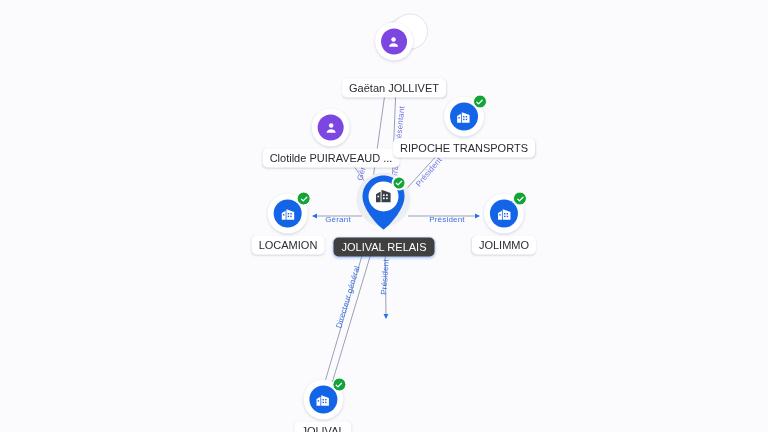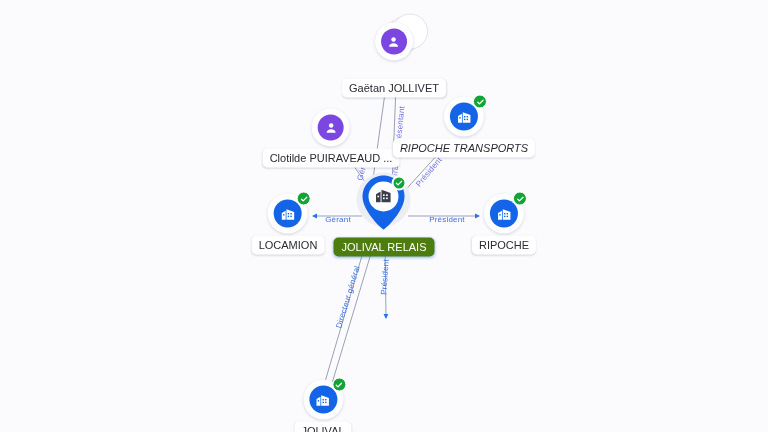--- a/index.html
+++ b/index.html
@@ -151,21 +151,21 @@
     background: #ffffff;
     color: #2a2a33;
     font-size: 11px;
     line-height: 13px;
     padding: 3px 7px;
     border-radius: 5px;
     white-space: nowrap;
     box-shadow: 0 1px 2px rgba(30,40,90,0.14);
   }
   .node-label.focus {
-    background: #4d7c0f;
+    background: #404040;
     color: #ffffff;
     font-size: 11px;
     font-weight: 400;
     padding: 3px 8px;
     border-radius: 5px;
     box-shadow: 0 1px 3px rgba(20,100,232,0.40);
   }
   .node-label.plain {
     background: #ffffff;
   }
@@ -249,21 +249,21 @@
       <div class="person-disc">
         <svg width="15" height="15" viewBox="0 0 24 24">
           <circle cx="12" cy="8" r="3.6" fill="#ffffff"></circle>
           <path d="M4.8 19.5c0-3.6 3.2-5.6 7.2-5.6s7.2 2 7.2 5.6z" fill="#ffffff"></path>
         </svg>
       </div>
     </div>
     <div class="node-label plain">Clotilde PUIRAVEAUD ...</div>
   </div>
 
-  <div class="node" style="left:464px; top:127px;font-style:italic;">
+  <div class="node" style="left:464px; top:127px;">
     <div class="co-ring">
       <div class="co-disc">
         <svg width="17" height="17" viewBox="0 0 24 24">
           <path d="M3 20V10.5l5.5-3.2V20z" fill="#ffffff"></path>
           <path d="M9.6 20V5.2L20.5 9.1V20z" fill="#ffffff"></path>
           <rect x="11.4" y="10.6" width="2" height="2" fill="#1464e8"></rect>
           <rect x="15.1" y="10.6" width="2" height="2" fill="#1464e8"></rect>
           <rect x="11.4" y="14.4" width="2" height="2" fill="#1464e8"></rect>
           <rect x="15.1" y="14.4" width="2" height="2" fill="#1464e8"></rect>
           <rect x="4.7" y="12.2" width="2" height="2" fill="#1464e8"></rect>
@@ -339,21 +339,21 @@
           <rect x="15.1" y="14.4" width="2" height="2" fill="#1464e8"></rect>
           <rect x="4.7" y="12.2" width="2" height="2" fill="#1464e8"></rect>
         </svg>
       </div>
       <div class="badge-check">
         <svg width="9" height="9" viewBox="0 0 24 24">
           <path d="M5 12.6l4.4 4.4L19 7.2" stroke="#ffffff" stroke-width="3.4" fill="none" stroke-linecap="round" stroke-linejoin="round"></path>
         </svg>
       </div>
     </div>
-    <div class="node-label plain">RIPOCHE</div>
+    <div class="node-label plain">JOLIMMO</div>
   </div>
 
 
   <div class="node" style="left:323px; top:410px;">
     <div class="co-ring">
       <div class="co-disc">
         <svg width="17" height="17" viewBox="0 0 24 24">
           <path d="M3 20V10.5l5.5-3.2V20z" fill="#ffffff"></path>
           <path d="M9.6 20V5.2L20.5 9.1V20z" fill="#ffffff"></path>
           <rect x="11.4" y="10.6" width="2" height="2" fill="#1464e8"></rect>

